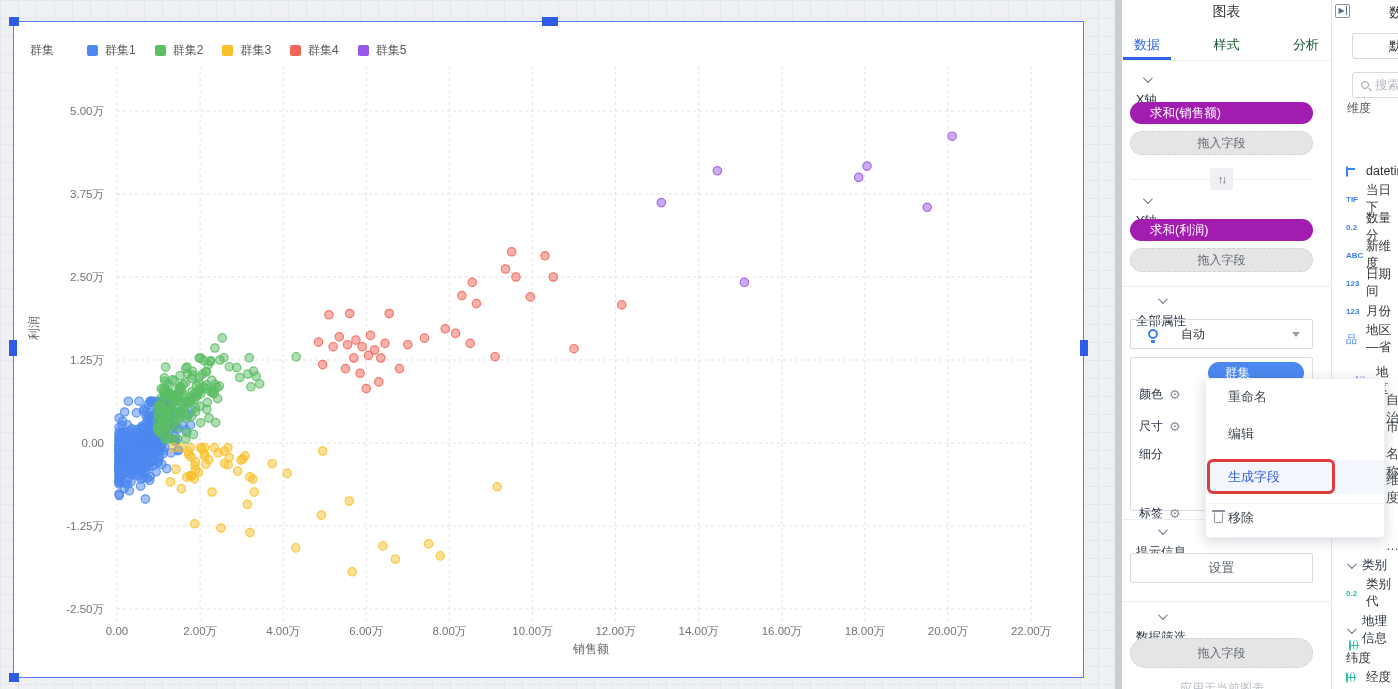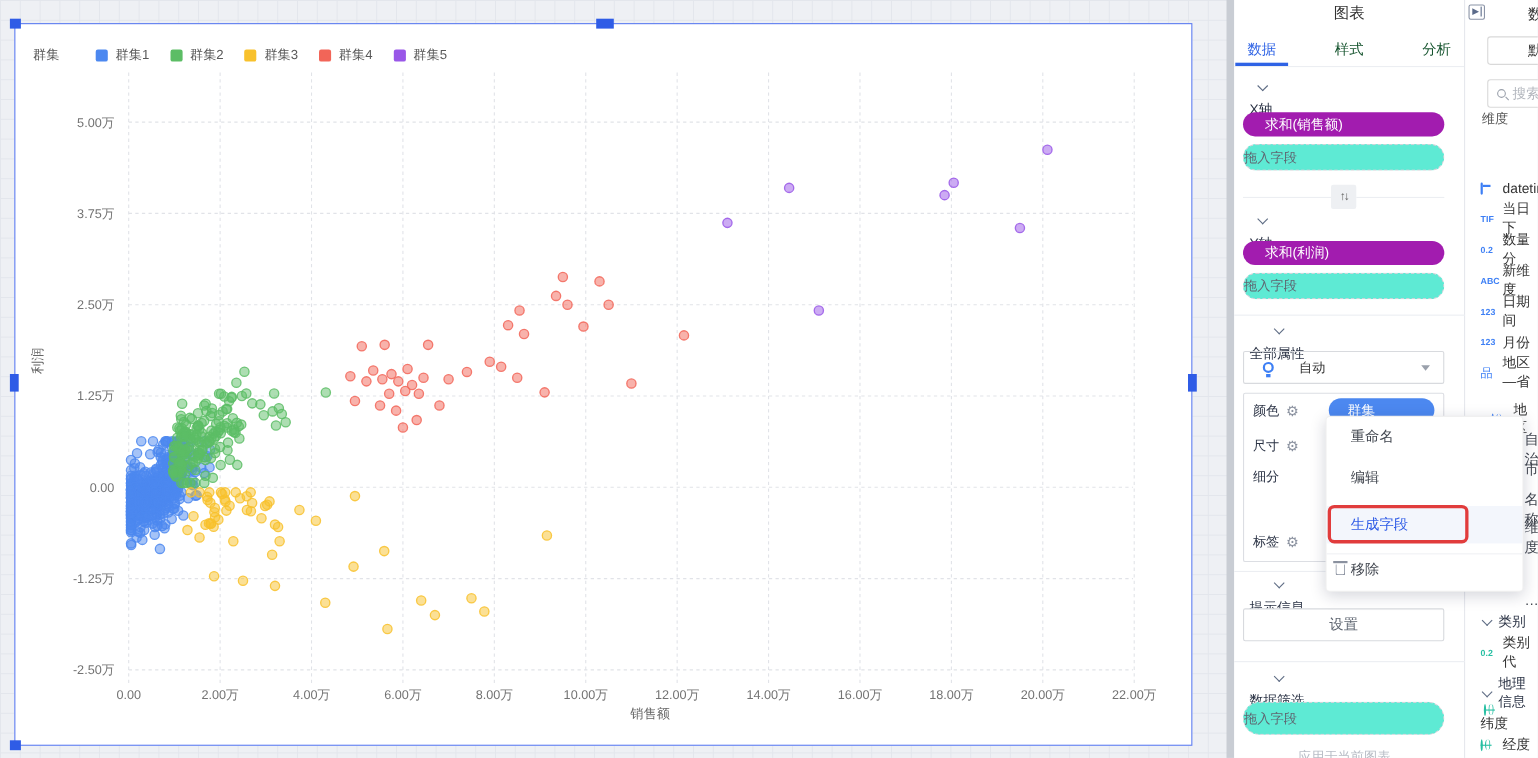--- a/index.html
+++ b/index.html
@@ -41,36 +41,36 @@
     display:flex; justify-content:space-between; padding:0 12px; align-items:center; }
   .pc-tab { font-size:13px; color:#14532d; cursor:pointer; position:relative; height:100%; display:flex; align-items:center; }
   .pc-tab.active { color:#2f63e5; }
   .pc-tab.active::after { content:""; position:absolute; left:-11px; right:-11px; bottom:0; height:3px; background:#2f63e5; }
   .sec-head { position:absolute; left:14px; display:flex; align-items:center; gap:9px; color:#2b3345; font-size:12.5px;flex-direction:column; }
   .chev { width:7px; height:7px; border-right:1.5px solid #5e6c84; border-bottom:1.5px solid #5e6c84;
     transform:rotate(45deg) translateY(-2px); flex:none; }
   .pill-teal { position:absolute; left:8px; width:183px; height:22px; border-radius:11px; background:#a21caf;
     color:#fff; font-size:12.5px; line-height:22px; padding-left:20px; }
   .drop-zone { position:absolute; left:8px; width:183px; height:24px; border-radius:13px; border:1px dashed #cfd3d9;
-    color:#5f6671; font-size:12px; line-height:22px; background:#5eead4; }
+    color:#5f6671; font-size:12px; text-align:center; line-height:22px; background:#e5e5e5; }
   .swap-row { position:absolute; left:8px; top:168px; width:183px; height:22px; }
   .swap-row::before,.swap-row::after { content:""; position:absolute; top:11px; width:80px; height:1px; background:#eceef2; }
   .swap-row::before { left:0; } .swap-row::after { right:0; }
   .swap-btn { position:absolute; left:80px; top:0; width:23px; height:22px; background:#eef0f3; border-radius:2px;
     color:#666; font-size:11px; text-align:center; line-height:22px; letter-spacing:-2px; }
   .hdiv { position:absolute; left:0; width:210px; height:1px; background:#eceef2; }
   .auto-box { position:absolute; left:8px; top:319px; width:183px; height:30px; border:1px solid #d8dade;
     border-radius:2px; display:flex; align-items:center; }
   .bulb { width:10px; height:10px; border:2px solid #3d7ff5; border-radius:50%; margin-left:17px; position:relative; }
   .bulb::after { content:""; position:absolute; left:1px; top:9px; width:4px; height:3px; background:#3d7ff5; }
   .auto-label { margin-left:23px; color:#333; }
   .caret-down { margin-left:auto; margin-right:12px; width:0; height:0;
     border-left:4px solid transparent; border-right:4px solid transparent; border-top:5px solid #9aa0ab; }
   .props-box { position:absolute; left:8px; top:357px; width:183px; height:154px; border:1px solid #dcdee3; border-radius:2px; }
-  .prop-row { position:absolute; left:8px; display:flex; align-items:center; height:22px; color:#2b3345; }
+  .prop-row { position:absolute; left:8px; display:flex; align-items:center; height:22px; color:#2b3345;margin-top:21px; }
   .gear { color:#8a919f; font-size:13px; margin-left:6px; line-height:1; }
   .pill-blue { position:absolute; left:77px; width:96px; height:22px; border-radius:11px; background:#4c88f0;
     color:#fff; font-size:12.5px; line-height:22px; padding-left:17px; }
   .btn-plain { position:absolute; left:8px; width:183px; height:30px; border:1px solid #d8dade; border-radius:2px;
     background:#fff; color:#5f6671; font-size:13px; text-align:center; line-height:28px; }
   .pc-footer { position:absolute; left:0; top:680px; width:200px; text-align:center; color:#b8bdc6; font-size:12px; }
 
   
   .ctx-menu { position:absolute; left:1205px; top:378px; width:180px; height:160px; background:#fff; z-index:50;
     border-radius:4px; box-shadow:0 3px 14px rgba(20,30,60,.18); border:1px solid #f0f0f0; font-size:13px; color:#41464f; }

